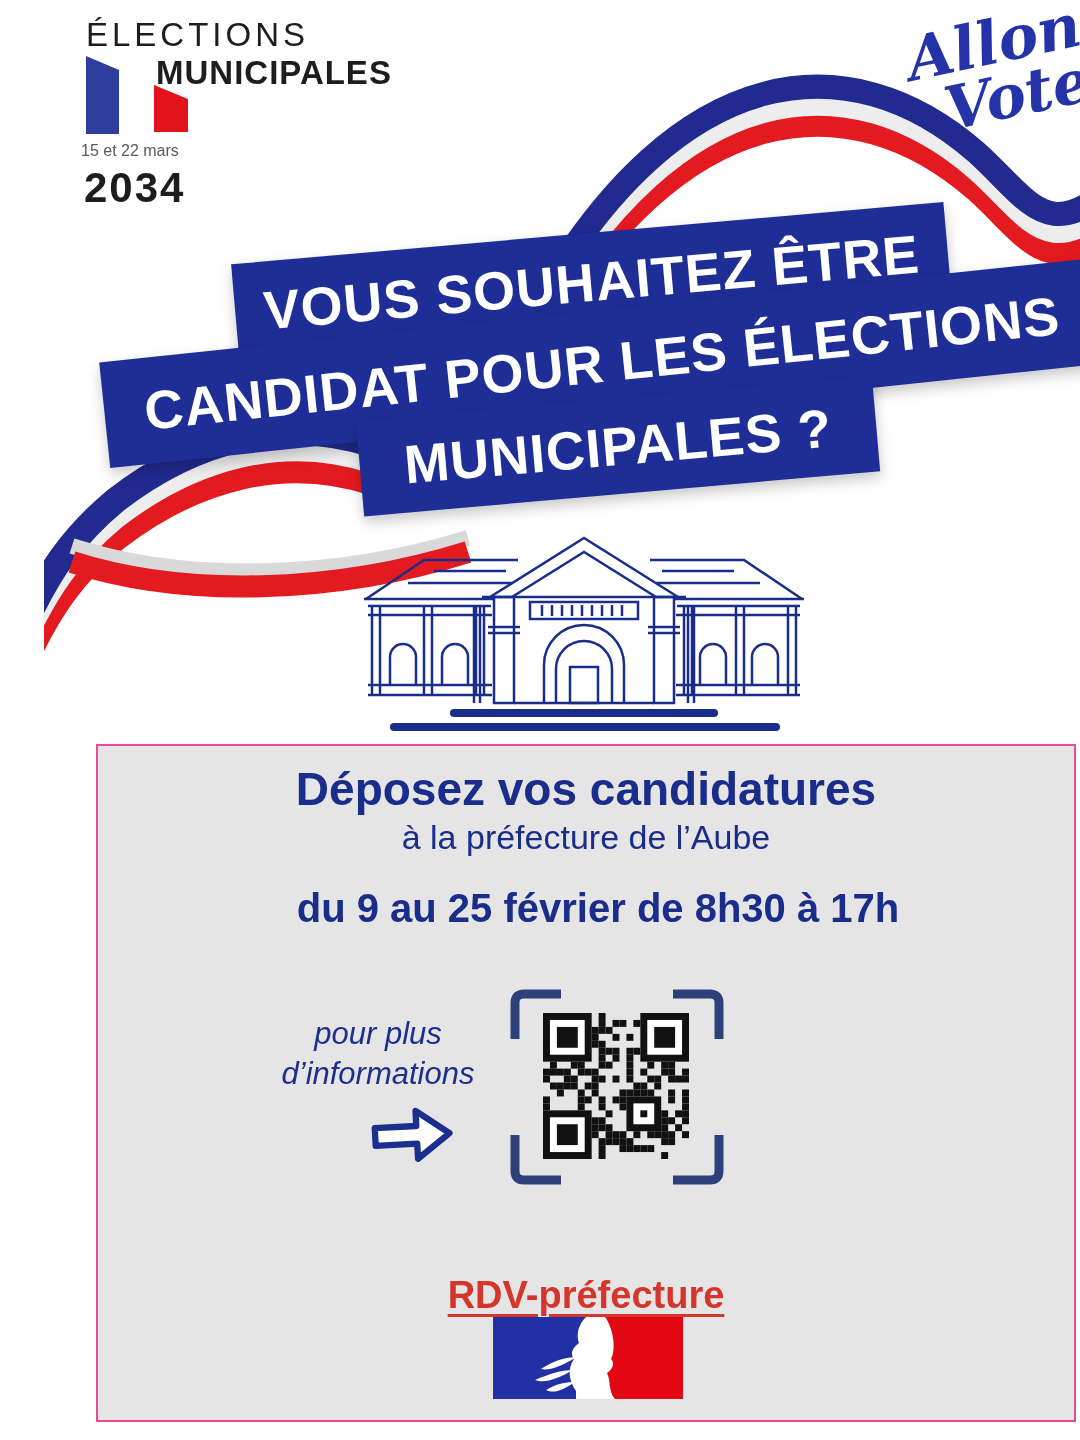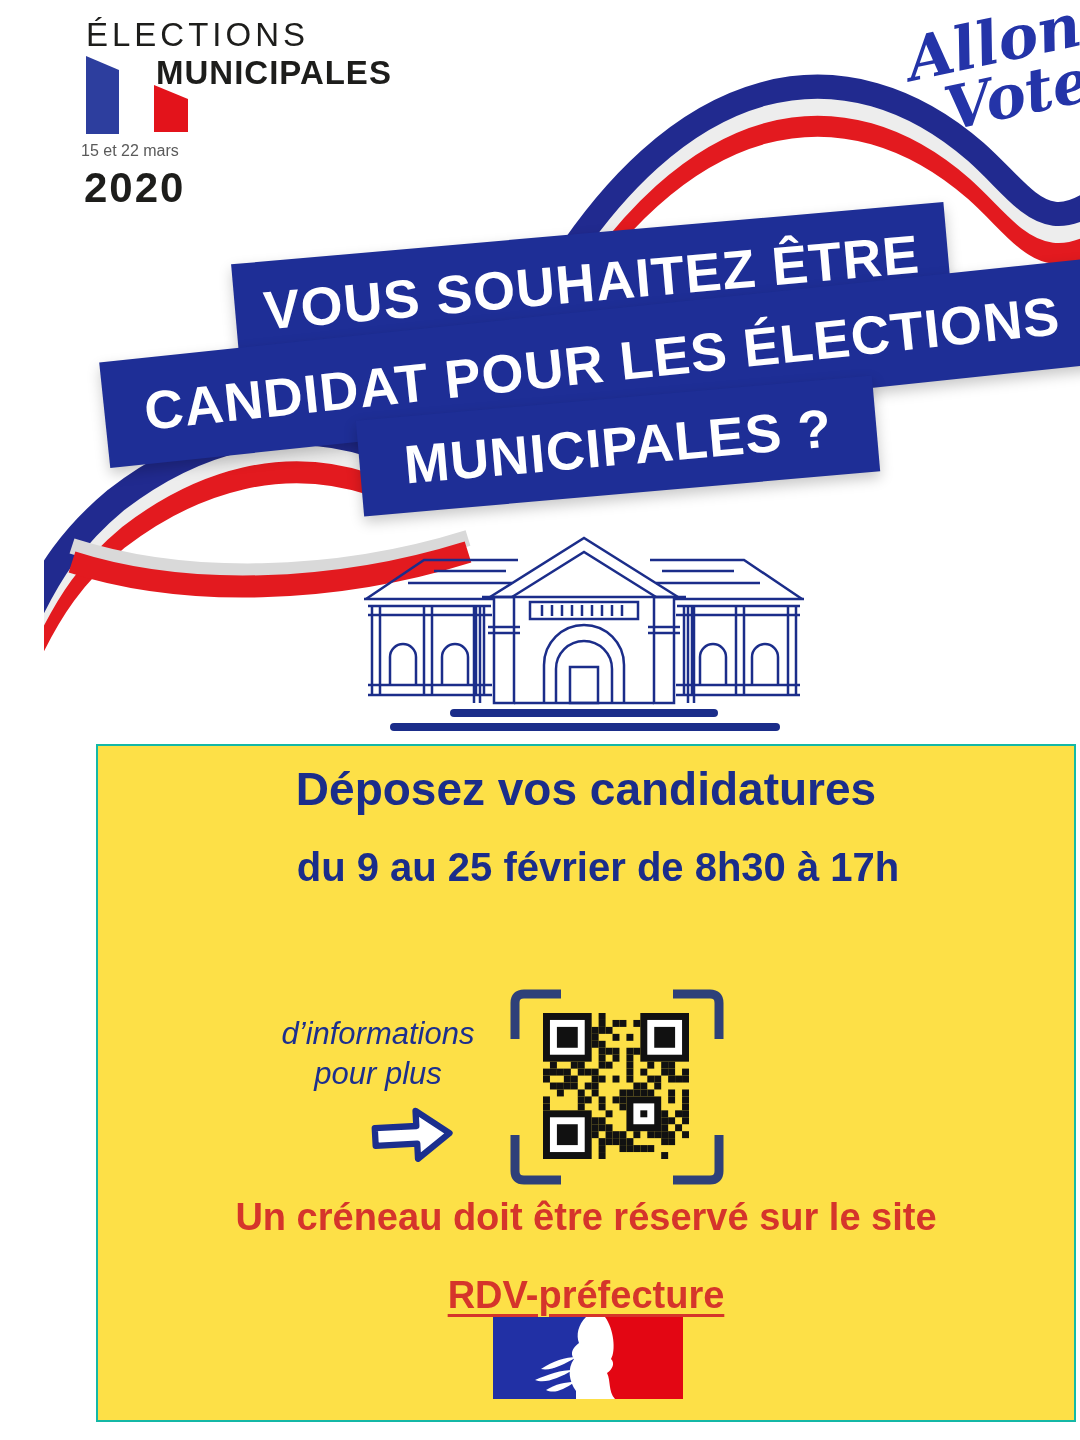--- a/index.html
+++ b/index.html
@@ -23,21 +23,21 @@
   .ribbon{position:absolute;left:0;top:0;z-index:1;pointer-events:none;}
   
   .banner{position:absolute;z-index:2;background:#1e2e96;color:#fff;display:flex;align-items:center;justify-content:center;
     font-weight:700;font-size:54px;letter-spacing:1px;box-shadow:0 6px 14px rgba(0,0,0,.22);white-space:nowrap;}
   .banner1{left:190px;top:233px;width:715px;height:98px;transform:rotate(-5deg);}
   .banner2{left:58px;top:310px;width:1000px;height:106px;transform:rotate(-6deg);}
   .banner3{left:315px;top:398px;width:518px;height:96px;transform:rotate(-5deg);}
   
   .building{position:absolute;left:320px;top:533px;width:440px;height:200px;z-index:2;}
   
-  .info-box{position:absolute;left:52px;top:744px;width:976px;height:674px;border:2px solid #14b8a6;z-index:3;background:#fde047;}
+  .info-box{position:absolute;left:52px;top:744px;width:976px;height:674px;border:2px solid #ec4899;z-index:3;background:#e5e5e5;}
   .box-title{margin-top:16px;text-align:center;font-size:46px;font-weight:800;color:#1b2d8a;}
   .box-subtitle{text-align:center;font-size:34px;color:#1b2d8a;margin-top:2px;}
   .box-schedule{margin-top:28px;text-align:center;font-size:40px;font-weight:800;color:#1b2d8a;line-height:1.18;padding-left:24px;}
   .qr-caption{position:absolute;left:150px;top:268px;width:260px;text-align:center;
     font-style:italic;font-size:31px;color:#1c2f8e;line-height:1.3;}
   .arrow{position:absolute;left:272px;top:360px;width:86px;height:58px;transform:rotate(-3deg);}
   .qr-wrap{position:absolute;left:411px;top:241px;width:216px;height:200px;}
   .qr-brackets{position:absolute;left:0;top:0;}
   .qr-code{position:absolute;left:34px;top:26px;width:146px;height:146px;}
   .notice{position:absolute;top:450px;width:100%;text-align:center;font-size:38px;font-weight:800;color:#d5352b;}
@@ -65,21 +65,21 @@
   </svg>
 
   <div class="logo">
     <div class="logo-light">ÉLECTIONS</div>
     <div class="logo-bold">MUNICIPALES</div>
     <svg class="logo-flag" width="110" height="85" viewBox="0 0 110 85">
       <polygon points="0,2 33,16 33,80 0,80" fill="#2d3e9e"></polygon>
       <polygon points="68,31 102,45 102,78 68,78" fill="#e3131b"></polygon>
     </svg>
     <div class="logo-dates">15 et 22 mars</div>
-    <div class="logo-year">2020</div>
+    <div class="logo-year">2034</div>
   </div>
 
   <div class="slogan">
     <div class="l1">Allons</div>
     <div class="l2">Voter!</div>
   </div>
 
   <div class="banner banner1">VOUS SOUHAITEZ ÊTRE</div>
   <div class="banner banner2">CANDIDAT POUR LES ÉLECTIONS</div>
   <div class="banner banner3">MUNICIPALES ?</div>
@@ -152,27 +152,28 @@
       <path d="M362,152 L362,124 A13,13 0 0 0 336,124 L336,152"></path>
     </g>
     <g stroke="#1b2d8a" stroke-width="8" stroke-linecap="round">
       <line x1="90" y1="180" x2="350" y2="180"></line>
       <line x1="30" y1="194" x2="412" y2="194"></line>
     </g>
   </svg>
 
   <div class="info-box">
     <div class="box-title">Déposez vos candidatures</div>
+    <div class="box-subtitle">à la préfecture de l’Aube</div>
     <div class="box-schedule">
       <div>du 9 au 25 février de 8h30 à 17h</div>
     </div>
 
     <div class="qr-caption">
+      <div>pour plus</div>
       <div>d’informations</div>
-      <div>pour plus</div>
     </div>
 
     <svg class="arrow" viewBox="0 0 66 46">
       <path d="M3,16 L36,16 L36,4 L62,23 L36,42 L36,30 L3,30 Z" fill="#fff" stroke="#1c2f8e" stroke-width="5" stroke-linejoin="round"></path>
     </svg>
 
     <div class="qr-wrap">
       <svg class="qr-brackets" width="216" height="200" viewBox="0 0 216 200">
         <g fill="none" stroke="#2e4079" stroke-width="9">
           <path d="M6,52 L6,16 Q6,7 15,7 L52,7"></path>
@@ -315,21 +316,20 @@
           <rect x="128" y="16" width="24" height="24" fill="#111111"></rect>
           <rect x="0" y="112" width="56" height="56" fill="#111111"></rect>
           <rect x="8" y="120" width="40" height="40" fill="#fff"></rect>
           <rect x="16" y="128" width="24" height="24" fill="#111111"></rect>
           <rect x="96" y="96" width="40" height="40" fill="#111111"></rect>
           <rect x="104" y="104" width="24" height="24" fill="#fff"></rect>
           <rect x="112" y="112" width="8" height="8" fill="#111111"></rect>
         </svg>
     </div>
 
-    <div class="notice">Un créneau doit être réservé sur le site</div>
     <div class="notice-link">
       <span>RDV-préfecture</span>
     </div>
 
     <svg class="marianne" viewBox="0 0 190 82">
       <rect x="0" y="0" width="95" height="82" fill="#2130a5"></rect>
       <rect x="95" y="0" width="95" height="82" fill="#e30613"></rect>
       <path fill="#ffffff" d="M93,0 C85,8 83,18 86,26 C79,31 77,37 81,42 C74,52 76,64 83,74 L83,82 L122,82
         C115,74 118,64 114,56 C120,52 122,46 118,42 C123,34 121,12 112,0 Z"></path>
       <path fill="#ffffff" d="M48,52 C60,44 72,40 84,40 C70,48 58,54 48,52 Z"></path>

